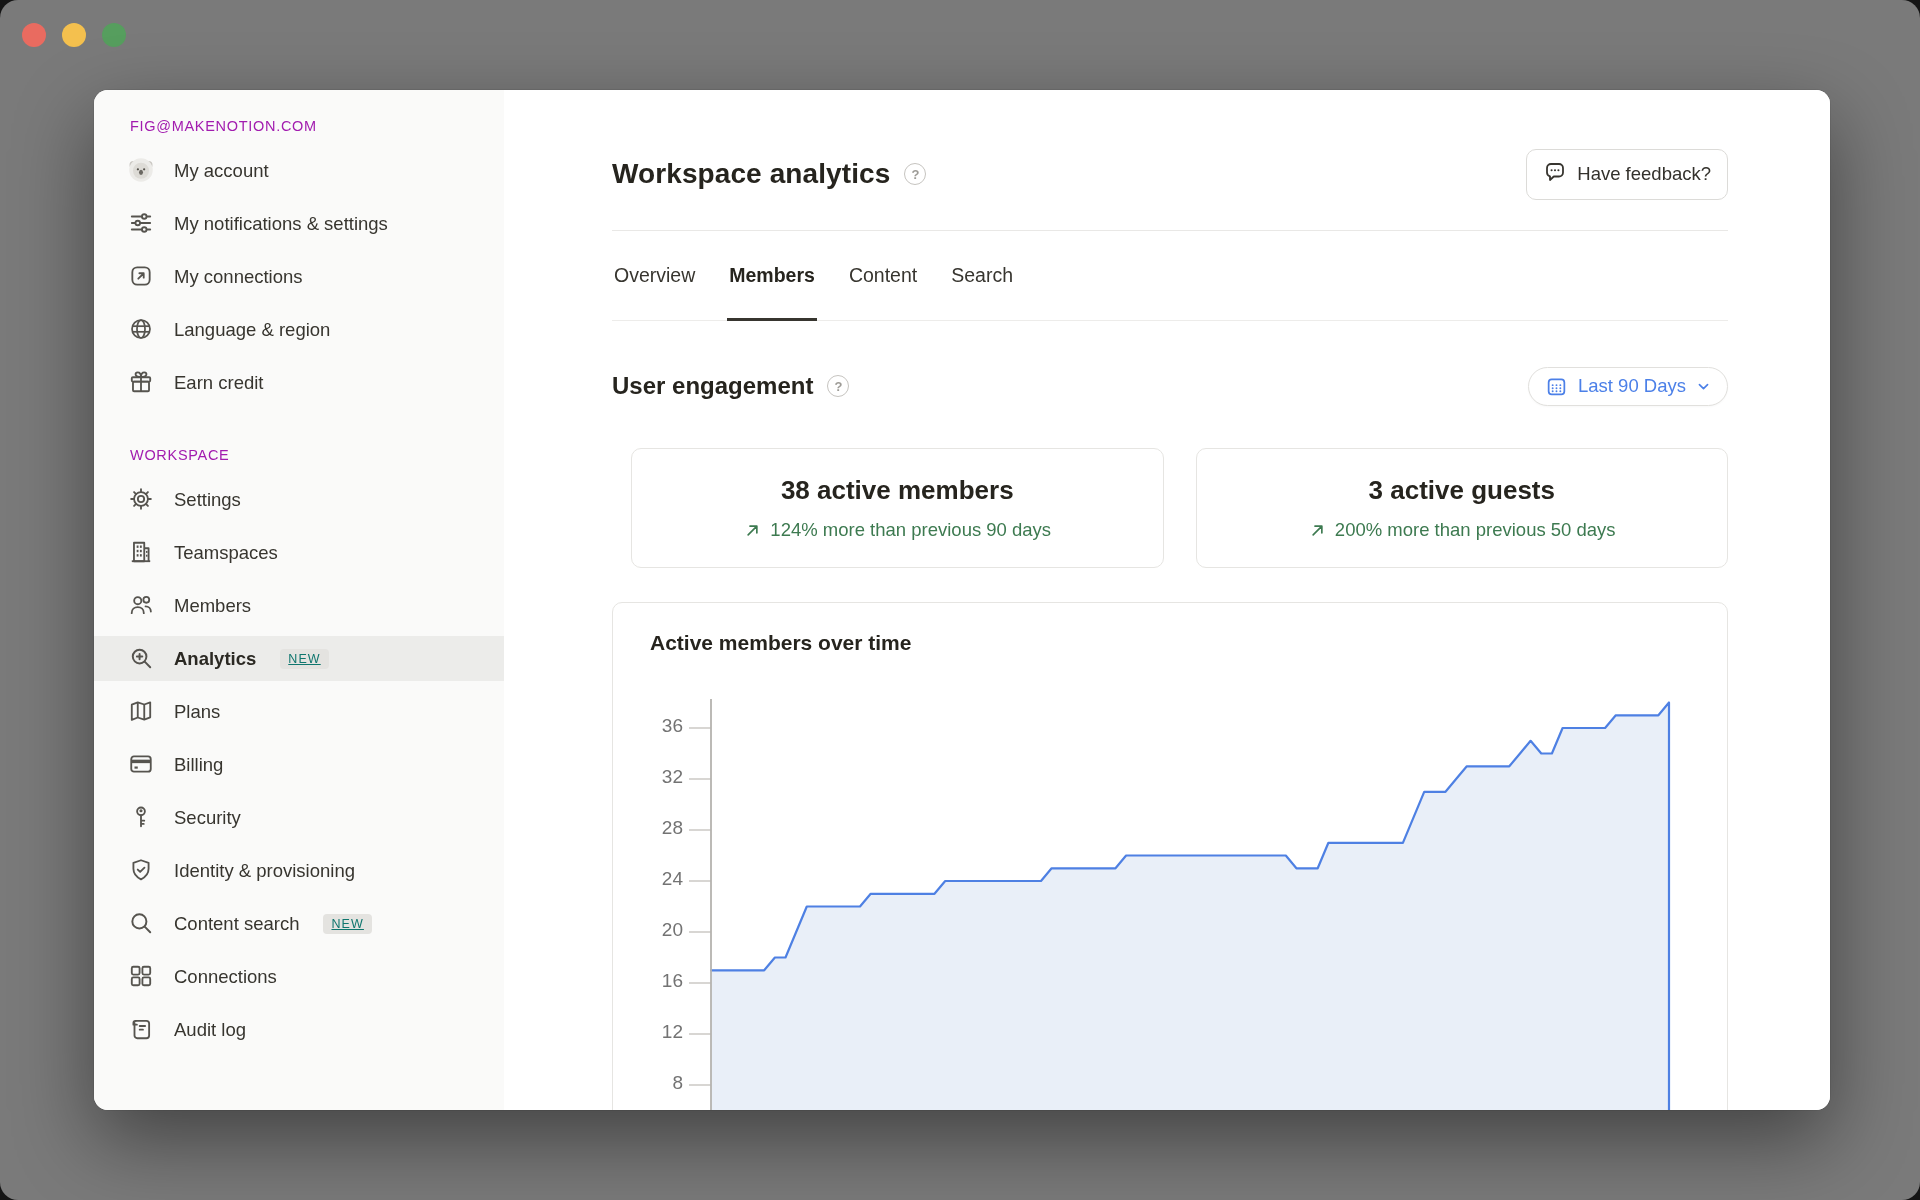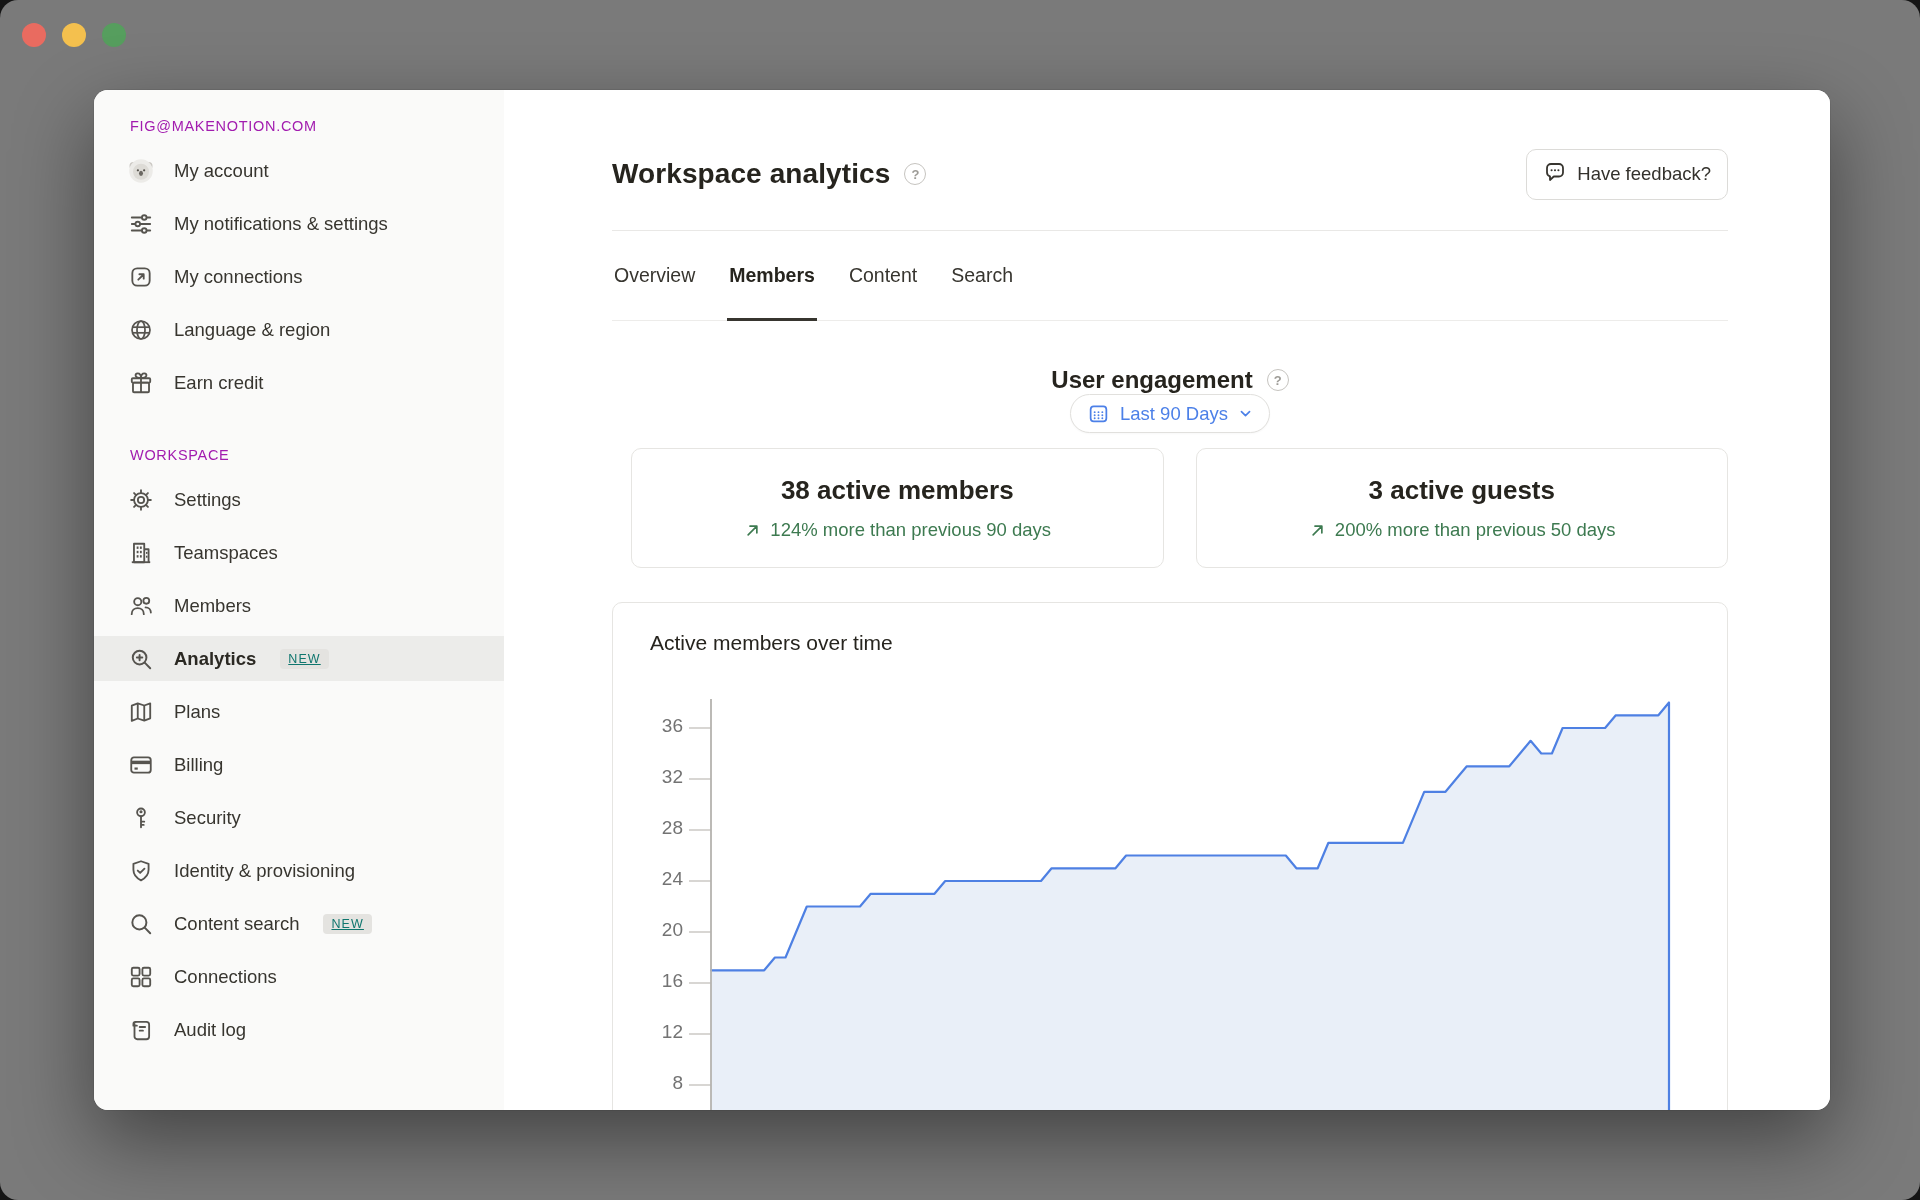--- a/index.html
+++ b/index.html
@@ -11,21 +11,21 @@
   .light.red{background:#E96B60;}
   .light.yellow{background:#F4C04E;}
   .light.green{background:#569E5E;}
   
   .modal{position:absolute;left:94px;top:90px;width:1736px;height:1020px;background:#FFFFFF;
     border-radius:14px;overflow:hidden;box-shadow:0 30px 80px rgba(0,0,0,.45),0 0 0 1px rgba(0,0,0,.06);}
   
   .sidebar{position:absolute;left:0;top:0;bottom:0;width:410px;background:#FAFAF9;padding-top:28px;box-sizing:border-box;}
   .side-label{padding-left:36px;font-size:14.5px;font-weight:400;color:#a21caf;letter-spacing:.7px;margin-bottom:14px;}
   .side-label.workspace{margin-top:42px;}
-  .side-row{display:flex;align-items:center;gap:20px;padding:9px 18px 9px 34px;margin-bottom:8px;cursor:pointer;}
+  .side-row{display:flex;align-items:flex-start;gap:20px;padding:9px 18px 9px 34px;margin-bottom:8px;cursor:pointer;}
   .side-row.active{background:#ECECEA;}
   .side-row .icon{width:26px;height:26px;flex:0 0 26px;margin-top:0;}
   .side-row .icon svg{width:26px;height:26px;display:block;}
   .side-row .icon.avatar-icon svg{width:30px;height:30px;margin:-2px;}
   .side-row .label{font-size:18.5px;color:#37352F;line-height:27px;max-width:246px;}
   .side-row.active .label{font-weight:700;color:#2B2923;}
   .badge{align-self:center;background:#E4E3E0;color:#0f766e;font-size:12.5px;font-weight:500;
     letter-spacing:1.1px;border-radius:4px;padding:3px 8px;margin-left:4px;text-decoration:underline;}
   
   .main{position:absolute;left:410px;top:0;right:0;bottom:0;background:#fff;}
@@ -40,38 +40,38 @@
   .divider{position:absolute;left:108px;right:102px;top:140px;height:1px;background:#E9E8E6;}
   
   .tabs{position:absolute;left:108px;right:102px;top:141px;height:90px;display:flex;gap:30px;
     align-items:center;border-bottom:1px solid #EDECEA;box-sizing:border-box;}
   .tab{position:relative;height:100%;display:flex;align-items:center;padding:0 2px;cursor:pointer;
     font-size:19.5px;color:#37352F;}
   .tab.active{font-weight:700;color:#26241E;}
   .tab.active::after{content:"";position:absolute;left:0;right:0;bottom:-1px;height:3px;background:#37352F;}
   
   .section-header{position:absolute;left:108px;right:102px;top:276px;height:40px;display:flex;
-    align-items:center;justify-content:space-between;flex-direction:column;}
+    align-items:center;justify-content:space-between;}
   .section-title-wrap{display:flex;align-items:center;gap:14px;}
   .section-title{font-size:24px;font-weight:700;color:#26241E;}
   .pill{display:flex;align-items:center;gap:10px;border:1px solid #E1E0DD;border-radius:20px;
     background:#fff;padding:7px 16px;cursor:pointer;box-shadow:0 1px 2px rgba(0,0,0,.03);}
   .pill .pill-label{font-size:18.5px;color:#4C80E8;font-weight:500;}
   .pill svg{display:block;}
   
   .stat-row{position:absolute;left:108px;right:102px;top:358px;height:120px;display:flex;gap:32px;padding-left:19px;}
   .stat-card{flex:1;border:1px solid #E6E5E2;border-radius:10px;background:#fff;display:flex;
     flex-direction:column;align-items:center;justify-content:center;gap:13px;box-sizing:border-box;}
   .stat-value{font-size:26px;font-weight:700;color:#26241E;}
   .stat-delta{display:flex;align-items:center;gap:8px;font-size:18.5px;color:#3D7A50;}
   .stat-delta svg{width:19px;height:19px;}
   
   .chart-card{position:absolute;left:108px;top:512px;width:1116px;height:640px;border:1px solid #E6E5E2;
     border-radius:10px;background:#fff;box-sizing:border-box;}
-  .chart-title{position:absolute;left:37px;top:28px;font-size:21px;font-weight:400;color:#26241E;}
+  .chart-title{position:absolute;left:37px;top:28px;font-size:21px;font-weight:700;color:#26241E;}
   #chart-svg{position:absolute;left:0;top:88px;}
   .ytick{position:absolute;left:0;width:70px;text-align:right;font-size:19px;color:#737373;}
 </style>
 </head>
 <body>
 
 <div class="backdrop">
 
   <div class="traffic">
     <div class="light red"></div>

